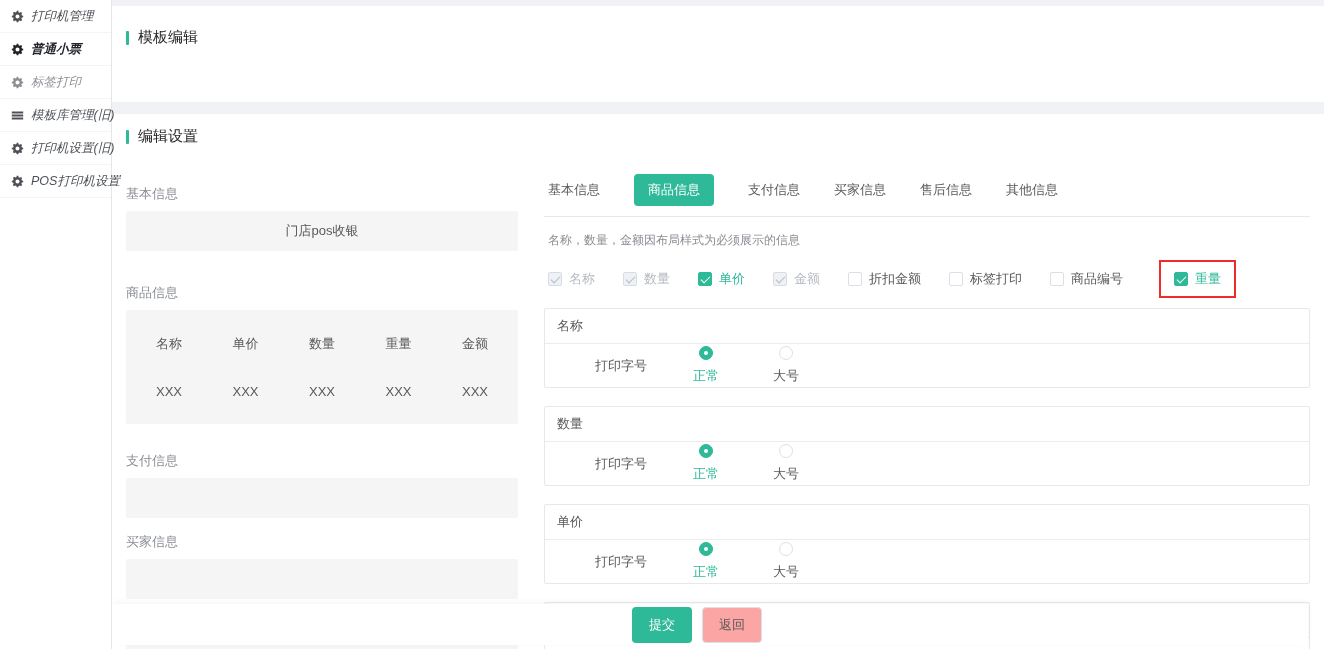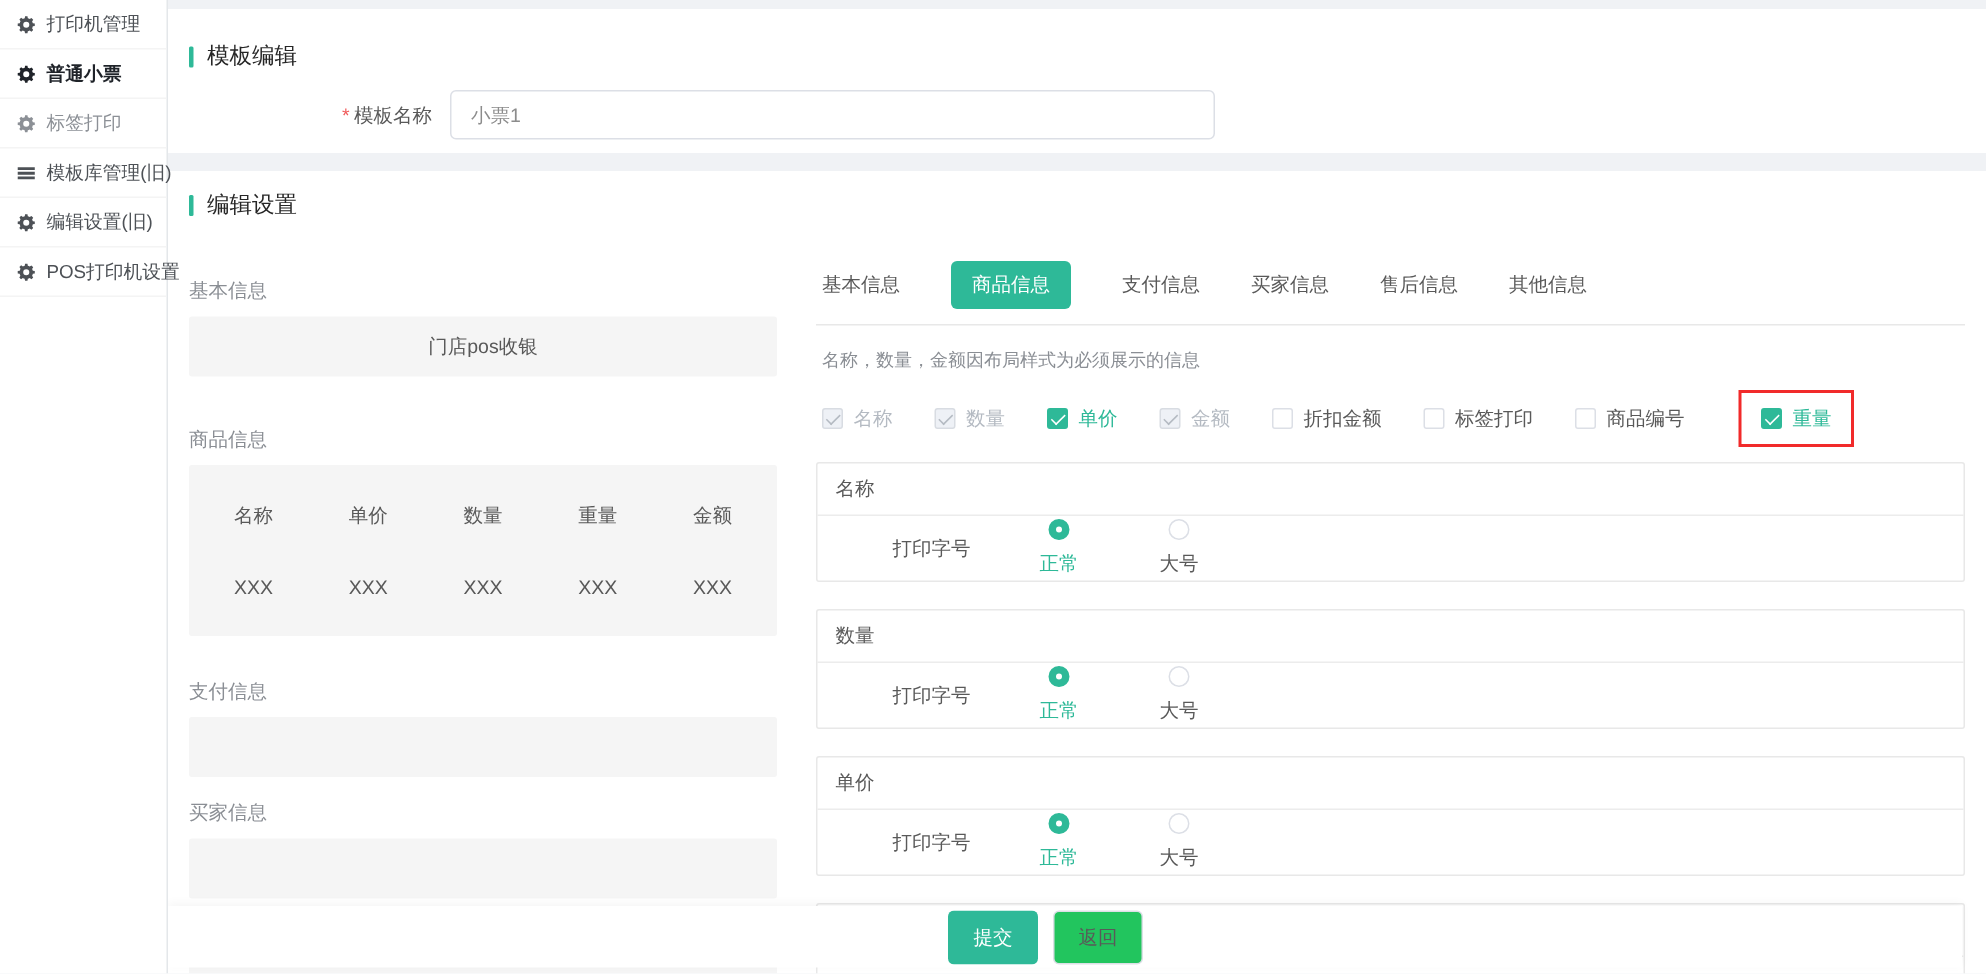--- a/index.html
+++ b/index.html
@@ -1,21 +1,21 @@
 <!DOCTYPE html>
 <html style="--primary: #2eb998;"><head>
 <meta charset="utf-8">
 <style>
   * { margin:0; padding:0; box-sizing:border-box; }
   html,body { width:1324px; height:649px; overflow:hidden; }
   body { font-family:"Liberation Sans","DejaVu Sans",sans-serif; background:#f0f2f5; position:relative; font-size:13px; color:#595959; }
 
   
   .sidebar { position:absolute; left:0; top:0; width:112px; height:649px; background:#fff; border-right:1px solid #e4e7ea; z-index:5; }
-  .side-item { height:33px; display:flex; align-items:center; padding-left:11px; gap:7px; font-size:12.5px; color:#4d5156; border-bottom:1px solid #f4f4f4; cursor:pointer; white-space:nowrap; }
+  .side-item { height:33px; display:flex; align-items:center; padding-left:11px; gap:7px; font-size:12.5px; color:#4d5156; border-bottom:1px solid #f4f4f4; cursor:pointer; white-space:nowrap;font-style:italic; }
   .side-item .s-icon { width:13px; height:13px; flex:0 0 13px; display:inline-flex; }
   .side-item .s-icon svg { width:13px; height:13px; fill:currentColor; }
   .side-item.active { color:#1f2329; font-weight:bold; }
   .side-item.muted { color:#8c9096; }
 
   
   .main { position:absolute; left:112px; top:0; right:0; bottom:0; }
   .card { background:#fff; position:absolute; left:0; right:0; }
   .card1 { top:6px; height:96px; }
   .card2 { top:114px; bottom:0; overflow:hidden; }
@@ -76,21 +76,21 @@
   .r-dot { width:14px; height:14px; border-radius:50%; border:1px solid #dcdfe6; background:#fff; position:relative; }
   .radio.selected .r-dot { background:var(--primary); border-color:var(--primary); }
   .radio.selected .r-dot::after { content:""; position:absolute; left:4px; top:4px; width:4px; height:4px; border-radius:50%; background:#fff; }
   .radio.selected .r-label { color:var(--primary); }
   .r-label { color:#595959; }
 
   
   .footer { position:absolute; left:0; right:16px; bottom:4px; height:41px; background:#fff; box-shadow:0 -2px 6px rgba(0,0,0,0.04); display:flex; align-items:center; padding-left:520px; z-index:4; }
   .btn { font-size:13px; border-radius:4px; padding:8px 16px; cursor:pointer; border:1px solid transparent; font-family:inherit; }
   .btn-primary { background:var(--primary); color:#fff; }
-  .btn-plain { background:#22c55e; border-color:#dcdfe6; color:#595959; margin-left:10px; }
+  .btn-plain { background:#fca5a5; border-color:#dcdfe6; color:#595959; margin-left:10px; }
 </style>
 </head>
 <body>
 
 <nav class="sidebar">
   <div class="side-item">
     <span class="s-icon">
         <svg viewBox="0 0 16 16">
           <path fill-rule="evenodd" d="M7 1h2l.3 1.7c.5.1 1 .3 1.5.6l1.5-.9 1.4 1.4-.9 1.5c.3.5.5 1 .6 1.5L15 7v2l-1.6.3c-.1.5-.3 1-.6 1.5l.9 1.5-1.4 1.4-1.5-.9c-.5.3-1 .5-1.5.6L9 15H7l-.3-1.6c-.5-.1-1-.3-1.5-.6l-1.5.9-1.4-1.4.9-1.5c-.3-.5-.5-1-.6-1.5L1 9V7l1.7-.3c.1-.5.3-1 .6-1.5l-.9-1.5 1.4-1.4 1.5.9c.5-.3 1-.5 1.5-.6L7 1zm1 9.5a2.5 2.5 0 1 0 0-5 2.5 2.5 0 0 0 0 5z"></path>
         </svg>
@@ -120,40 +120,36 @@
         </svg>
       </span>
     <span>模板库管理(旧)</span>
   </div>
   <div class="side-item">
     <span class="s-icon">
         <svg viewBox="0 0 16 16">
           <path fill-rule="evenodd" d="M7 1h2l.3 1.7c.5.1 1 .3 1.5.6l1.5-.9 1.4 1.4-.9 1.5c.3.5.5 1 .6 1.5L15 7v2l-1.6.3c-.1.5-.3 1-.6 1.5l.9 1.5-1.4 1.4-1.5-.9c-.5.3-1 .5-1.5.6L9 15H7l-.3-1.6c-.5-.1-1-.3-1.5-.6l-1.5.9-1.4-1.4.9-1.5c-.3-.5-.5-1-.6-1.5L1 9V7l1.7-.3c.1-.5.3-1 .6-1.5l-.9-1.5 1.4-1.4 1.5.9c.5-.3 1-.5 1.5-.6L7 1zm1 9.5a2.5 2.5 0 1 0 0-5 2.5 2.5 0 0 0 0 5z"></path>
         </svg>
       </span>
-    <span>编辑设置(旧)</span>
+    <span>打印机设置(旧)</span>
   </div>
   <div class="side-item">
     <span class="s-icon">
         <svg viewBox="0 0 16 16">
           <path fill-rule="evenodd" d="M7 1h2l.3 1.7c.5.1 1 .3 1.5.6l1.5-.9 1.4 1.4-.9 1.5c.3.5.5 1 .6 1.5L15 7v2l-1.6.3c-.1.5-.3 1-.6 1.5l.9 1.5-1.4 1.4-1.5-.9c-.5.3-1 .5-1.5.6L9 15H7l-.3-1.6c-.5-.1-1-.3-1.5-.6l-1.5.9-1.4-1.4.9-1.5c-.3-.5-.5-1-.6-1.5L1 9V7l1.7-.3c.1-.5.3-1 .6-1.5l-.9-1.5 1.4-1.4 1.5.9c.5-.3 1-.5 1.5-.6L7 1zm1 9.5a2.5 2.5 0 1 0 0-5 2.5 2.5 0 0 0 0 5z"></path>
         </svg>
       </span>
     <span>POS打印机设置</span>
   </div>
 </nav>
 
 <div class="main">
 
   <section class="card card1">
     <h2 class="sec-title">模板编辑</h2>
-    <div class="form-row">
-      <span class="form-label"><span class="req">*</span><span>模板名称</span></span>
-      <input class="name-input" type="text" value="小票1" style="">
-    </div>
   </section>
 
   <section class="card card2">
     <h2 class="sec-title">编辑设置</h2>
 
     <div class="content-row">
 
       <div class="preview">
         <div class="p-block p-block1">
           <div class="p-label">基本信息</div>

